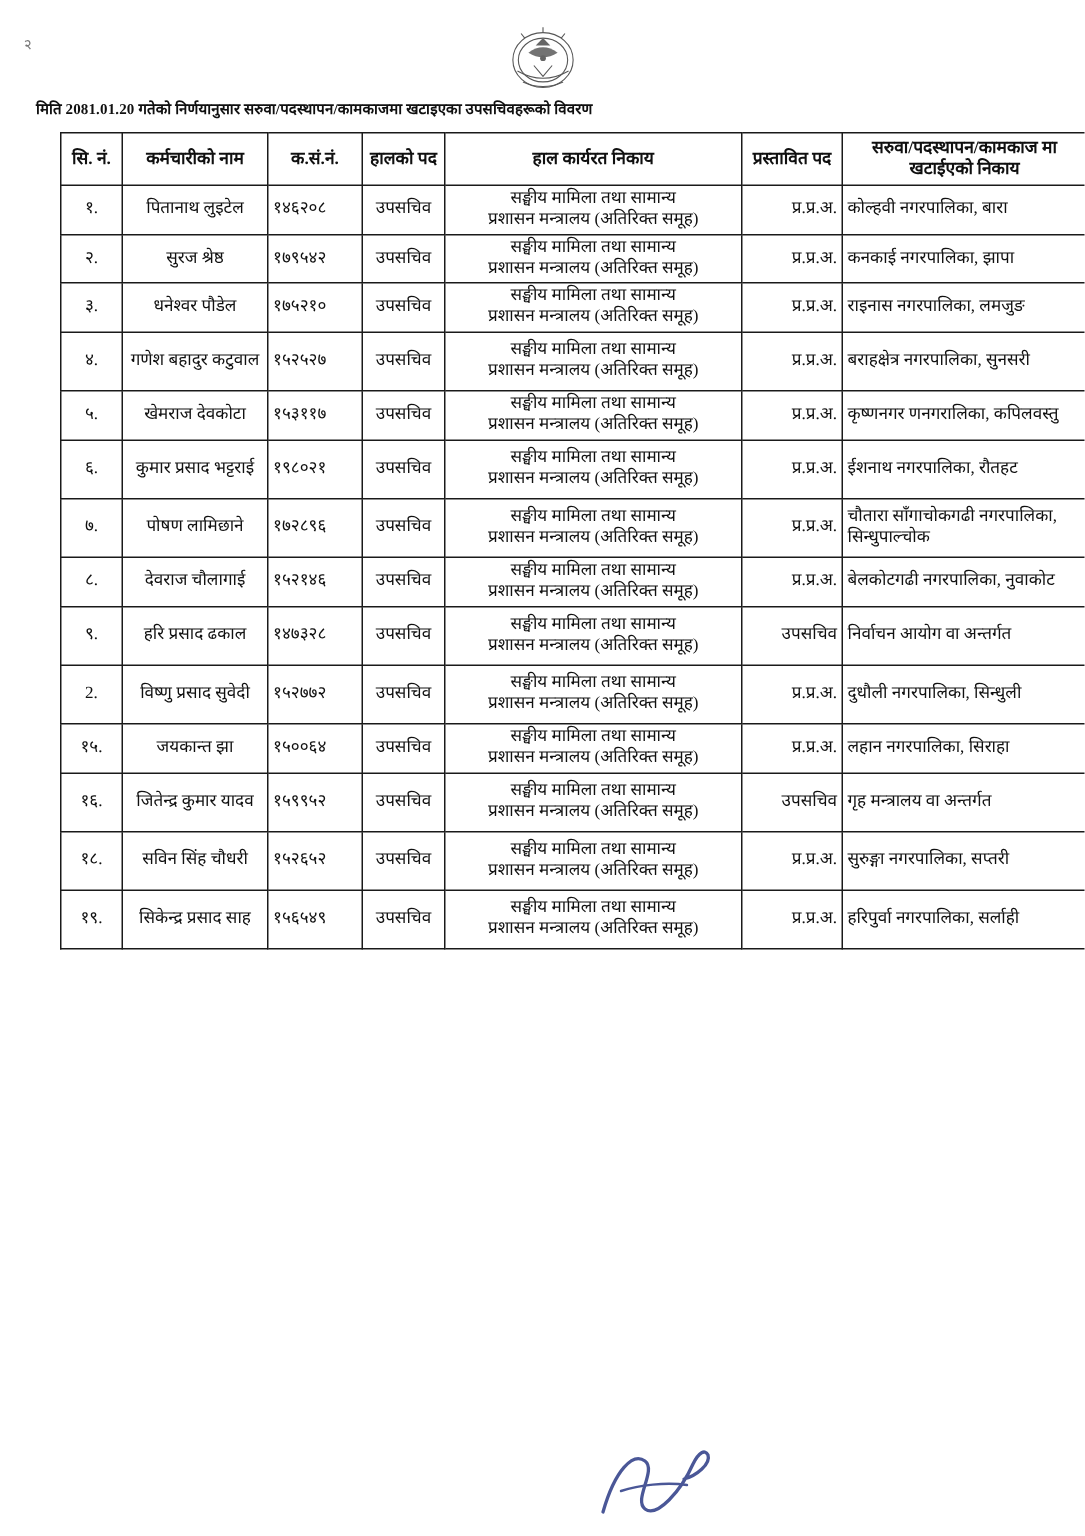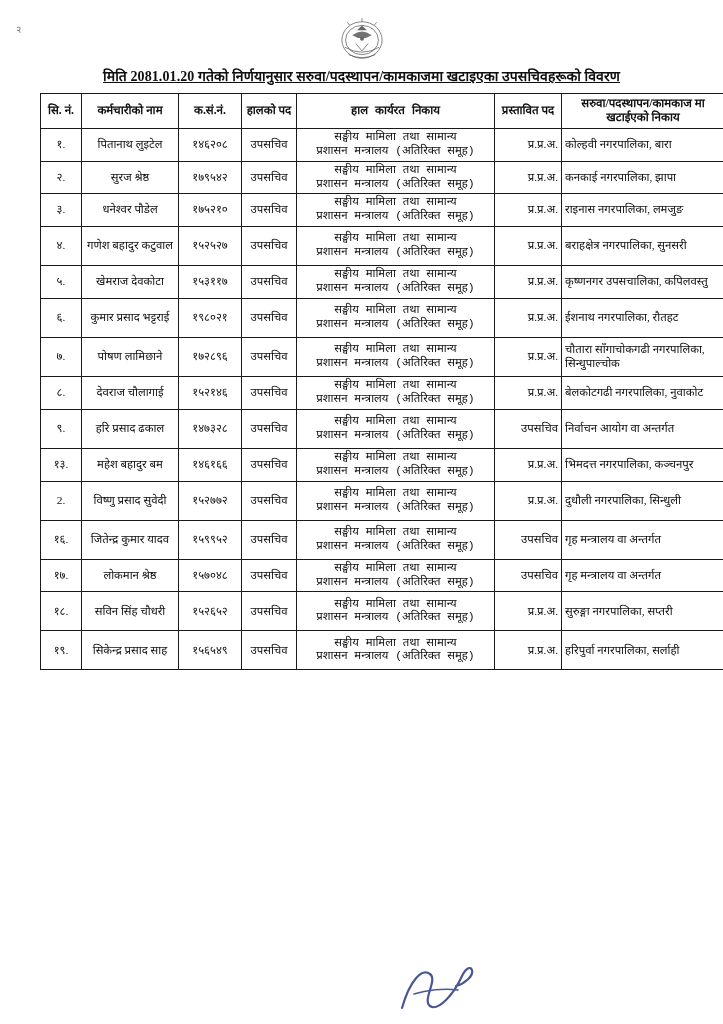--- a/index.html
+++ b/index.html
@@ -31,28 +31,27 @@
     height: 62px;
     box-sizing: border-box;
   }
   .emblem {
     width: 62px;
     height: 56px;
     opacity: .82;
   }
   
   .heading {
-    text-align: center;
-    font-size: 14px;
+    text-align: left;
+    font-size: 10px;
     font-weight: bold;
     letter-spacing: .1px;
     margin: 6px 0 7px 0;
     padding: 0 24px;
     line-height: 1.25;
-    text-decoration: underline;
   }
   
   .tbl-wrap {
     padding: 0 34px 0 40px;
   }
   table.main {
     border-collapse: collapse;
     width: 649px;
     table-layout: fixed;
   }
@@ -64,23 +63,23 @@
     line-height: 1.22;
   }
   table.main thead th {
     text-align: center;
     font-weight: bold;
     font-size: 11.6px;
     padding: 3px 2px;
   }
   .c-sn   { width: 36px;  text-align: center; }
   .c-name { width: 92px;  text-align: center; margin-top: 47px; }
-  .c-kasa { width: 58px;  text-align: center; }
+  .c-kasa { width: 58px;  }
   .c-post { width: 50px;  text-align: center; }
-  .c-body { width: 193px; text-align: center; font-family: Liberation Mono, monospace; }
+  .c-body { width: 193px; text-align: center; }
   .c-prop { width: 62px;  text-align: right; }
   .c-dest { width: 158px; text-align: left; padding-left: 5px; }
 
   td.c-body {
     line-height: 1.2;
     font-size: 11.1px;
   }
   td.c-dest {
     line-height: 1.22;
     font-size: 11.2px;
@@ -200,21 +199,21 @@
           <tr>
             <td class="c-sn">५.</td>
             <td class="c-name">खेमराज देवकोटा</td>
             <td class="c-kasa">१५३११७</td>
             <td class="c-post">उपसचिव</td>
             <td class="c-body">
               <div>सङ्घीय मामिला तथा सामान्य</div>
               <div>प्रशासन मन्त्रालय (अतिरिक्त समूह)</div>
             </td>
             <td class="c-prop">प्र.प्र.अ.</td>
-            <td class="c-dest">कृष्णनगर उपसचालिका, कपिलवस्तु</td>
+            <td class="c-dest">कृष्णनगर णनगरालिका, कपिलवस्तु</td>
           </tr>
           <tr class="row-tall">
             <td class="c-sn">६.</td>
             <td class="c-name">कुमार प्रसाद भट्टराई</td>
             <td class="c-kasa">१९८०२१</td>
             <td class="c-post">उपसचिव</td>
             <td class="c-body">
               <div>सङ्घीय मामिला तथा सामान्य</div>
               <div>प्रशासन मन्त्रालय (अतिरिक्त समूह)</div>
             </td>
@@ -250,60 +249,48 @@
             <td class="c-name">हरि प्रसाद ढकाल</td>
             <td class="c-kasa">१४७३२८</td>
             <td class="c-post">उपसचिव</td>
             <td class="c-body">
               <div>सङ्घीय मामिला तथा सामान्य</div>
               <div>प्रशासन मन्त्रालय (अतिरिक्त समूह)</div>
             </td>
             <td class="c-prop">उपसचिव</td>
             <td class="c-dest">निर्वाचन आयोग वा अन्तर्गत</td>
           </tr>
-          <tr>
-            <td class="c-sn">१३.</td>
-            <td class="c-name">महेश बहादुर बम</td>
-            <td class="c-kasa">१४६१६६</td>
-            <td class="c-post">उपसचिव</td>
-            <td class="c-body">
-              <div>सङ्घीय मामिला तथा सामान्य</div>
-              <div>प्रशासन मन्त्रालय (अतिरिक्त समूह)</div>
-            </td>
-            <td class="c-prop">प्र.प्र.अ.</td>
-            <td class="c-dest">भिमदत्त नगरपालिका, कञ्चनपुर</td>
-          </tr>
           <tr class="row-tall">
             <td class="c-sn">2.</td>
             <td class="c-name">विष्णु प्रसाद सुवेदी</td>
             <td class="c-kasa">१५२७७२</td>
             <td class="c-post">उपसचिव</td>
             <td class="c-body">
               <div>सङ्घीय मामिला तथा सामान्य</div>
               <div>प्रशासन मन्त्रालय (अतिरिक्त समूह)</div>
             </td>
             <td class="c-prop">प्र.प्र.अ.</td>
             <td class="c-dest">दुधौली नगरपालिका, सिन्धुली</td>
           </tr>
+          <tr>
+            <td class="c-sn">१५.</td>
+            <td class="c-name">जयकान्त झा</td>
+            <td class="c-kasa">१५००६४</td>
+            <td class="c-post">उपसचिव</td>
+            <td class="c-body">
+              <div>सङ्घीय मामिला तथा सामान्य</div>
+              <div>प्रशासन मन्त्रालय (अतिरिक्त समूह)</div>
+            </td>
+            <td class="c-prop">प्र.प्र.अ.</td>
+            <td class="c-dest">लहान नगरपालिका, सिराहा</td>
+          </tr>
           <tr class="row-tall">
             <td class="c-sn">१६.</td>
             <td class="c-name">जितेन्द्र कुमार यादव</td>
             <td class="c-kasa">१५९९५२</td>
-            <td class="c-post">उपसचिव</td>
-            <td class="c-body">
-              <div>सङ्घीय मामिला तथा सामान्य</div>
-              <div>प्रशासन मन्त्रालय (अतिरिक्त समूह)</div>
-            </td>
-            <td class="c-prop">उपसचिव</td>
-            <td class="c-dest">गृह मन्त्रालय वा अन्तर्गत</td>
-          </tr>
-          <tr>
-            <td class="c-sn">१७.</td>
-            <td class="c-name">लोकमान श्रेष्ठ</td>
-            <td class="c-kasa">१५७०४८</td>
             <td class="c-post">उपसचिव</td>
             <td class="c-body">
               <div>सङ्घीय मामिला तथा सामान्य</div>
               <div>प्रशासन मन्त्रालय (अतिरिक्त समूह)</div>
             </td>
             <td class="c-prop">उपसचिव</td>
             <td class="c-dest">गृह मन्त्रालय वा अन्तर्गत</td>
           </tr>
           <tr class="row-tall">
             <td class="c-sn">१८.</td>

